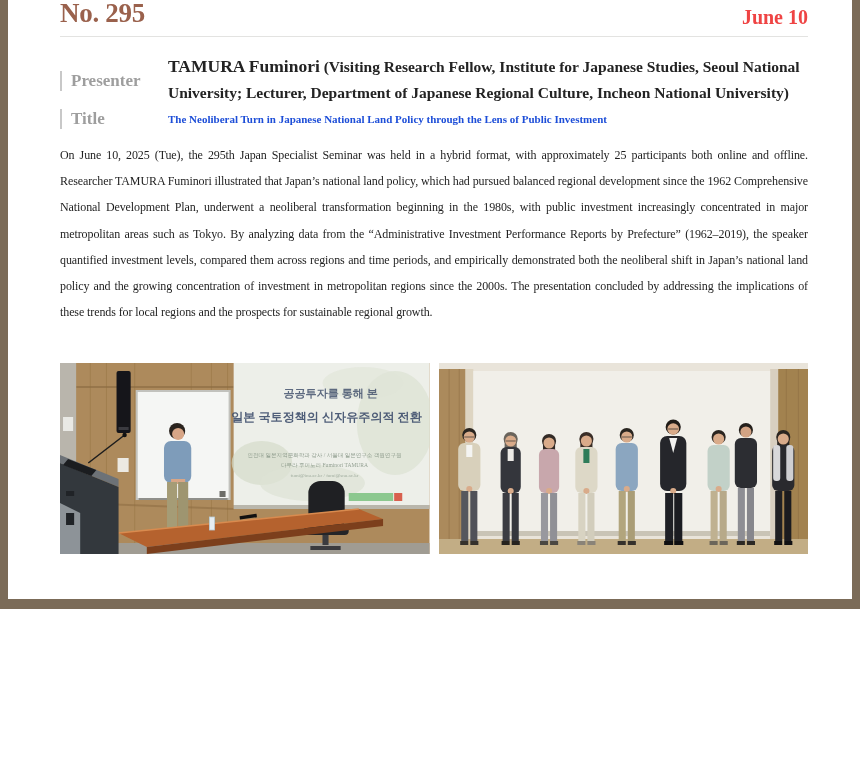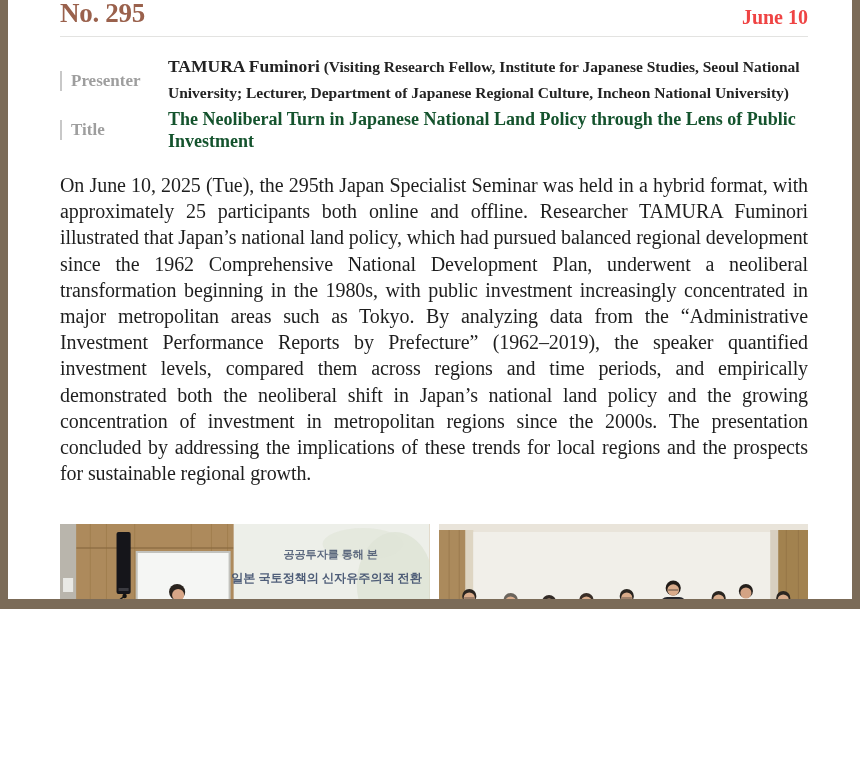--- a/index.html
+++ b/index.html
@@ -28,25 +28,25 @@
   .info { margin-top:16px; }
   .info-row { display:flex; align-items:center; }
   .info-row + .info-row { }
   .info-label {
     flex:0 0 108px; box-sizing:border-box;
     font-size:17px; font-weight:700; color:#9e9e9e;
     border-left:2px solid #c8c8c8; padding-left:9px; line-height:20px; margin-top:2px;
   }
   .presenter-value { font-size:15.5px; font-weight:700; color:#232323; line-height:26px; }
   .presenter-name { font-size:17.5px; }
-  .title-value { font-size:18px; font-weight:700; color:#14532d; line-height:22px; margin-top:2px; }
+  .title-value { font-size:11px; font-weight:700; color:#1d4ed8; line-height:22px; margin-top:2px; }
 
   
   .body-paragraph {
-    font-size:20px; line-height:26.2px; color:#1e1e1e;
+    font-size:12px; line-height:26.2px; color:#1e1e1e;
     text-align:justify; font-weight:400;
     letter-spacing:-0.1px;
   }
 
   
   .photos { display:flex; gap:9px; margin-top:38px; }
   .photo { flex:1; height:191px; overflow:hidden; }
   .photo svg { width:100%; height:100%; display:block; }
 </style>
 </head>

